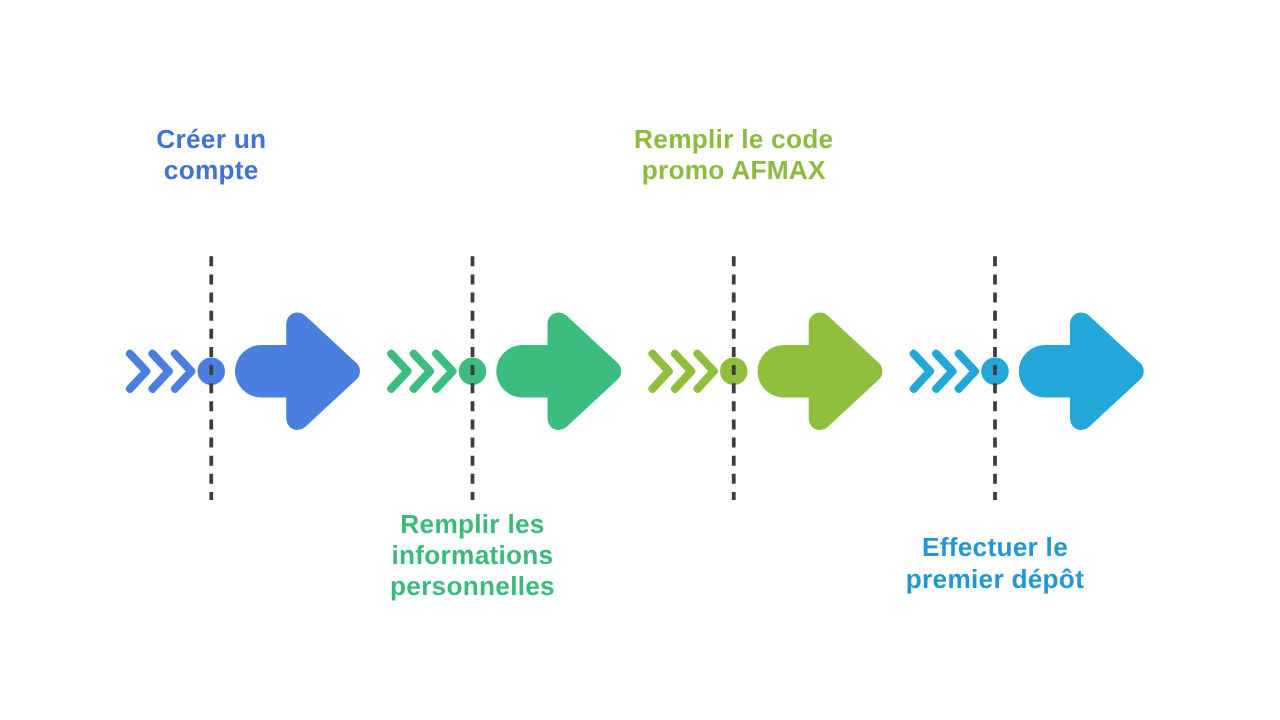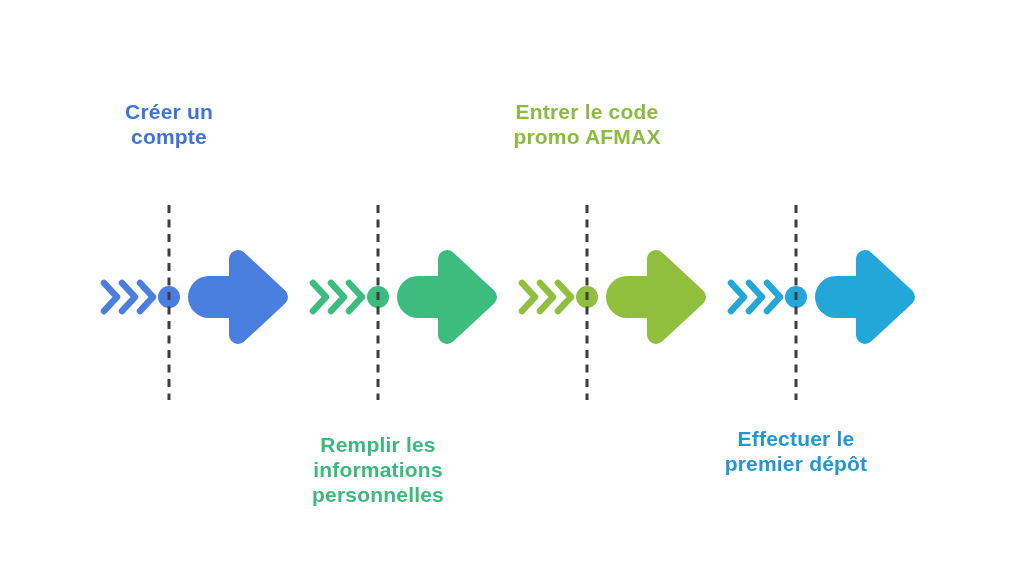--- a/index.html
+++ b/index.html
@@ -53,40 +53,40 @@
         <polyline points="76,96 89,110 76,124"></polyline>
       </g>
       <g fill="var(--c)" stroke="var(--c)">
         <line x1="145" y1="110" x2="168" y2="110" stroke-width="42" stroke-linecap="round"></line>
         <polygon points="174,72 215,110 174,148" stroke-width="18" stroke-linejoin="round"></polygon>
       </g>
     </svg>
   </div>
 
   <div>
-    <div class="step-label label-2" style="color: rgb(59, 186, 124); margin-top: 25px;">Remplir les
+    <div class="step-label label-2" style="color: rgb(59, 186, 124);">Remplir les
 informations
 personnelles</div>
     <svg class="step-svg svg-2" viewBox="0 0 230 230" style="--c: #3dbc80; --line: #3d3d3d;">
       <circle cx="105" cy="110" r="11" fill="var(--c)"></circle>
       <line x1="105" y1="18" x2="105" y2="213" stroke="var(--line)" stroke-width="3" stroke-dasharray="8 6.5"></line>
       <g fill="none" stroke="var(--c)" stroke-width="6.5" stroke-linecap="round" stroke-linejoin="round">
         <polyline points="40,96 53,110 40,124"></polyline>
         <polyline points="58,96 71,110 58,124"></polyline>
         <polyline points="76,96 89,110 76,124"></polyline>
       </g>
       <g fill="var(--c)" stroke="var(--c)">
         <line x1="145" y1="110" x2="168" y2="110" stroke-width="42" stroke-linecap="round"></line>
         <polygon points="174,72 215,110 174,148" stroke-width="18" stroke-linejoin="round"></polygon>
       </g>
     </svg>
   </div>
 
   <div>
-    <div class="step-label label-3" style="color: rgb(140, 187, 64);">Entrer le code
+    <div class="step-label label-3" style="color: rgb(140, 187, 64);">Remplir le code
 promo AFMAX</div>
     <svg class="step-svg svg-3" viewBox="0 0 230 230" style="--c: #90bf3d; --line: #3d3d3d;">
       <circle cx="105" cy="110" r="11" fill="var(--c)"></circle>
       <line x1="105" y1="18" x2="105" y2="213" stroke="var(--line)" stroke-width="3" stroke-dasharray="8 6.5"></line>
       <g fill="none" stroke="var(--c)" stroke-width="6.5" stroke-linecap="round" stroke-linejoin="round">
         <polyline points="40,96 53,110 40,124"></polyline>
         <polyline points="58,96 71,110 58,124"></polyline>
         <polyline points="76,96 89,110 76,124"></polyline>
       </g>
       <g fill="var(--c)" stroke="var(--c)">

